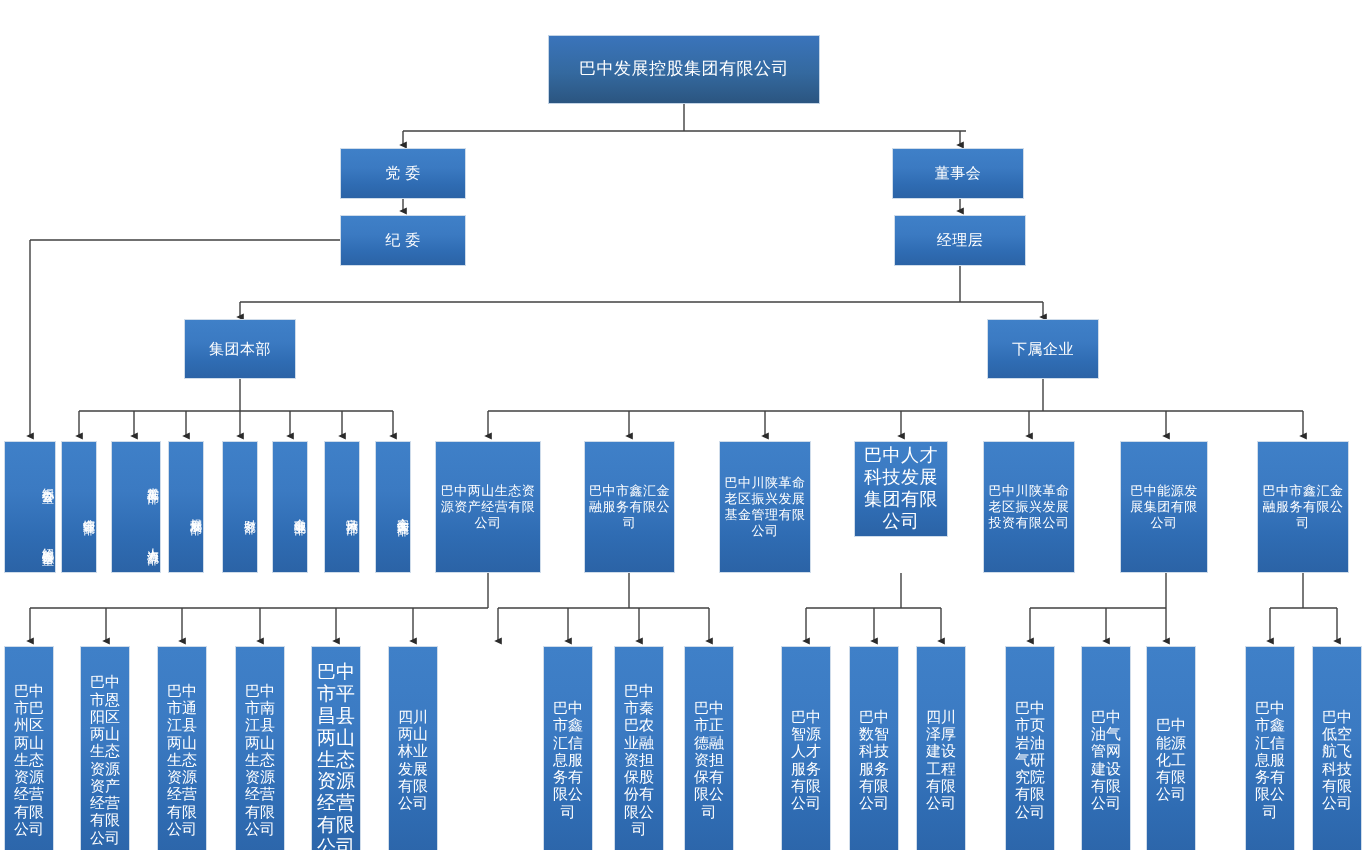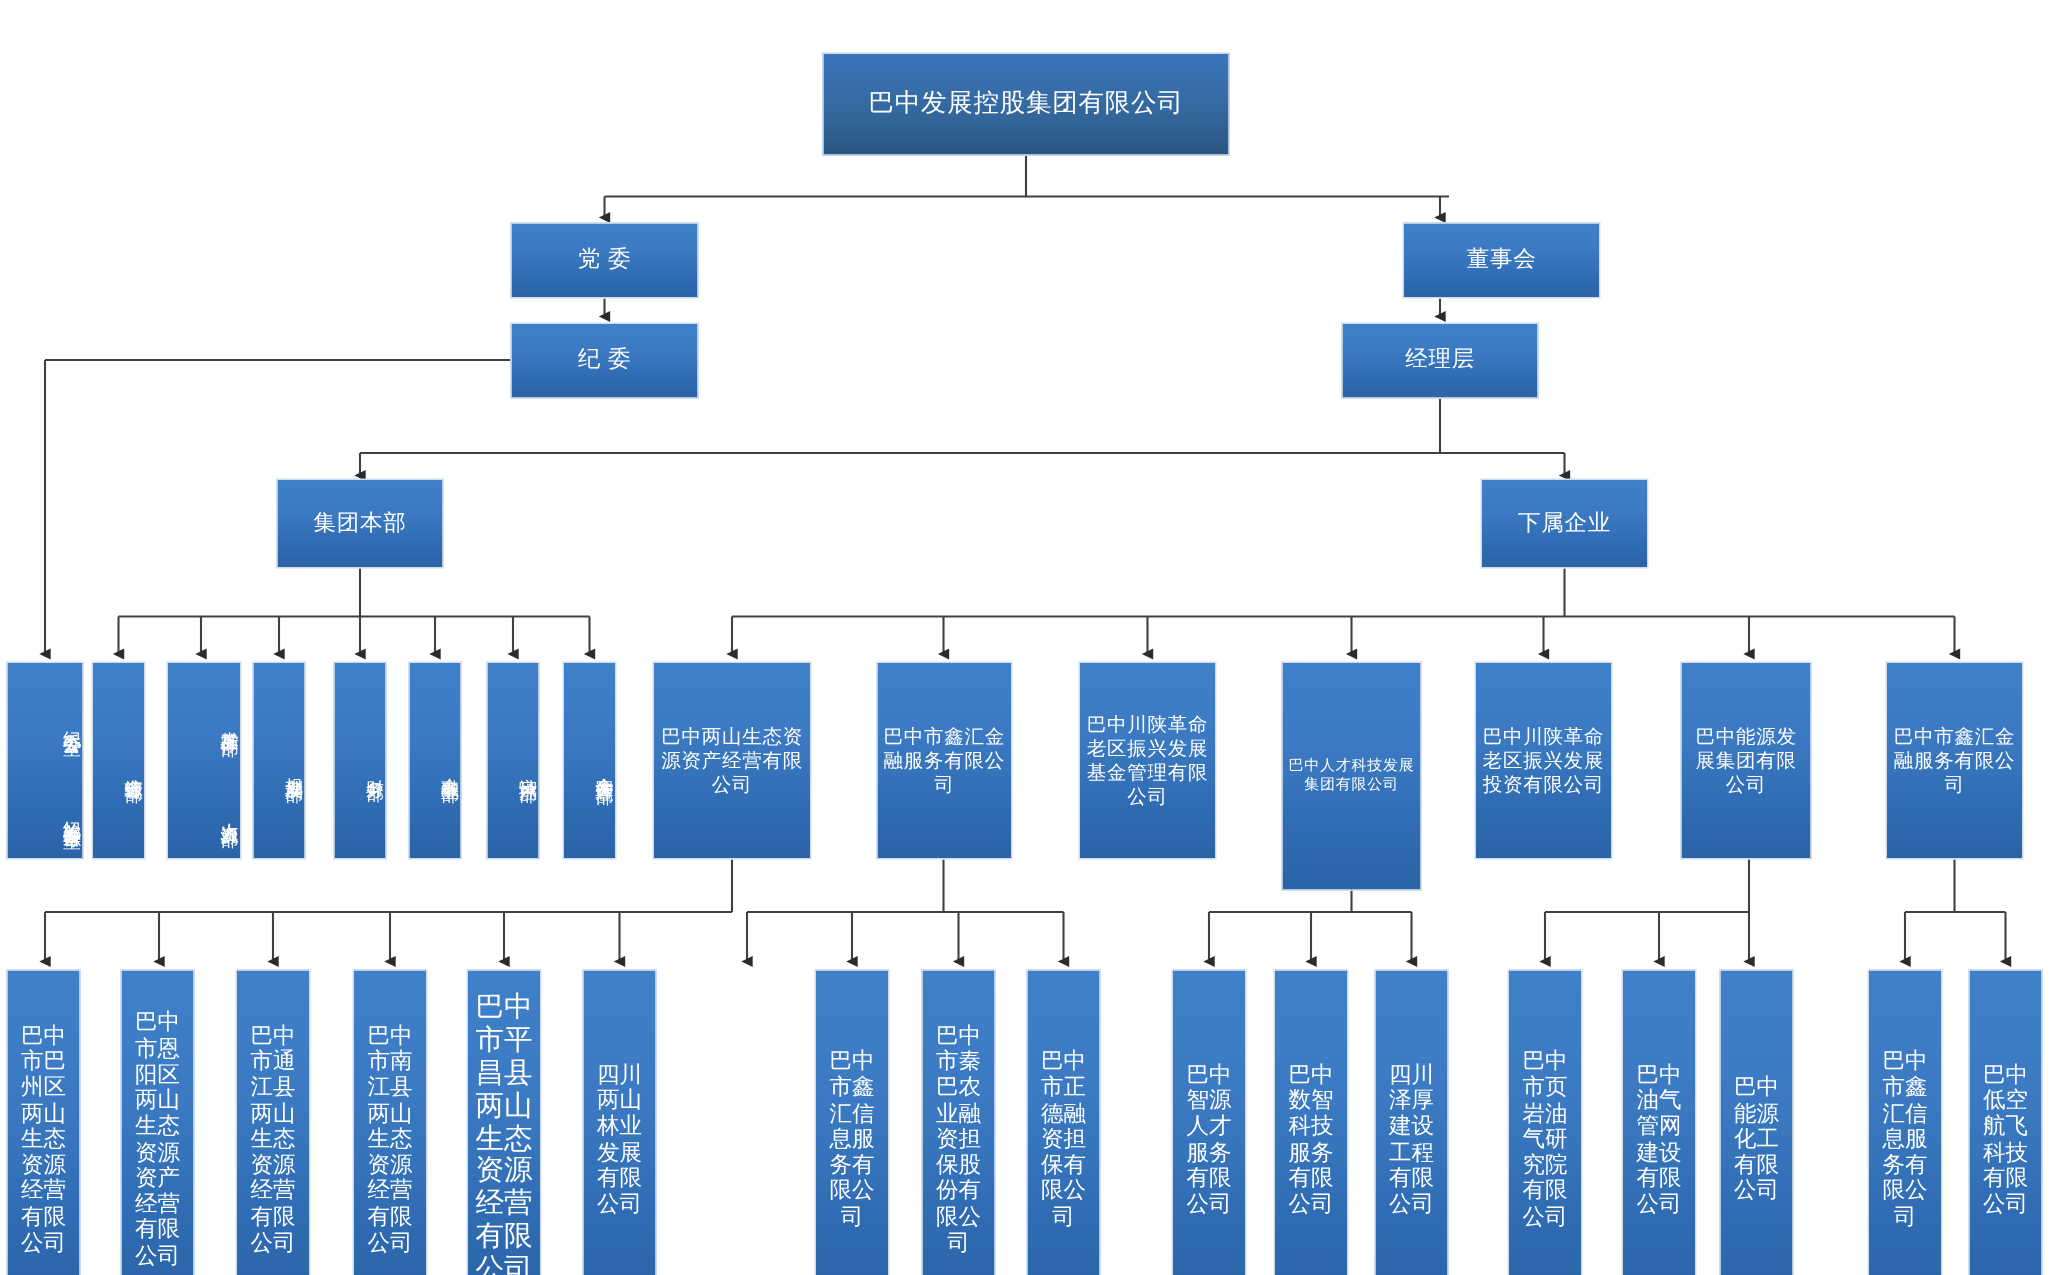--- a/index.html
+++ b/index.html
@@ -136,21 +136,21 @@
     </g>
   </svg>
 
   <div class="node dark" style="left:548px;top:8px;width:272px;height:69px;font-size:17px;">
     <span class="lbl">巴中发展控股集团有限公司</span>
   </div>
 
   <div class="node" style="left:340px;top:121px;width:126px;height:51px;font-size:15px;">
     <span class="lbl">党 委</span>
   </div>
-  <div class="node" style="left:935px;top:121px;width:132px;height:51px;font-size:15px;">
+  <div class="node" style="left:892px;top:121px;width:132px;height:51px;font-size:15px;">
     <span class="lbl">董事会</span>
   </div>
 
   <div class="node" style="left:340px;top:188px;width:126px;height:51px;font-size:15px;">
     <span class="lbl">纪 委</span>
   </div>
   <div class="node" style="left:894px;top:188px;width:132px;height:51px;font-size:15px;">
     <span class="lbl">经理层</span>
   </div>
 
@@ -190,21 +190,21 @@
 
   <div class="node" style="left:435px;top:414px;width:106px;height:132px;font-size:13px;">
     <span class="lbl">巴中两山生态资源资产经营有限公司</span>
   </div>
   <div class="node" style="left:584px;top:414px;width:91px;height:132px;font-size:13px;">
     <span class="lbl">巴中市鑫汇金融服务有限公司</span>
   </div>
   <div class="node" style="left:719px;top:414px;width:92px;height:132px;font-size:13px;">
     <span class="lbl">巴中川陕革命老区振兴发展基金管理有限公司</span>
   </div>
-  <div class="node" style="left:854px;top:414px;width:94px;height:153px;font-size:10px;">
+  <div class="node" style="left:854px;top:414px;width:94px;height:96px;font-size:18px;">
     <span class="lbl">巴中人才科技发展集团有限公司</span>
   </div>
   <div class="node" style="left:983px;top:414px;width:92px;height:132px;font-size:13px;">
     <span class="lbl">巴中川陕革命老区振兴发展投资有限公司</span>
   </div>
   <div class="node" style="left:1120px;top:414px;width:88px;height:132px;font-size:13px;">
     <span class="lbl">巴中能源发展集团有限公司</span>
   </div>
   <div class="node" style="left:1257px;top:414px;width:92px;height:132px;font-size:13px;">
     <span class="lbl">巴中市鑫汇金融服务有限公司</span>

